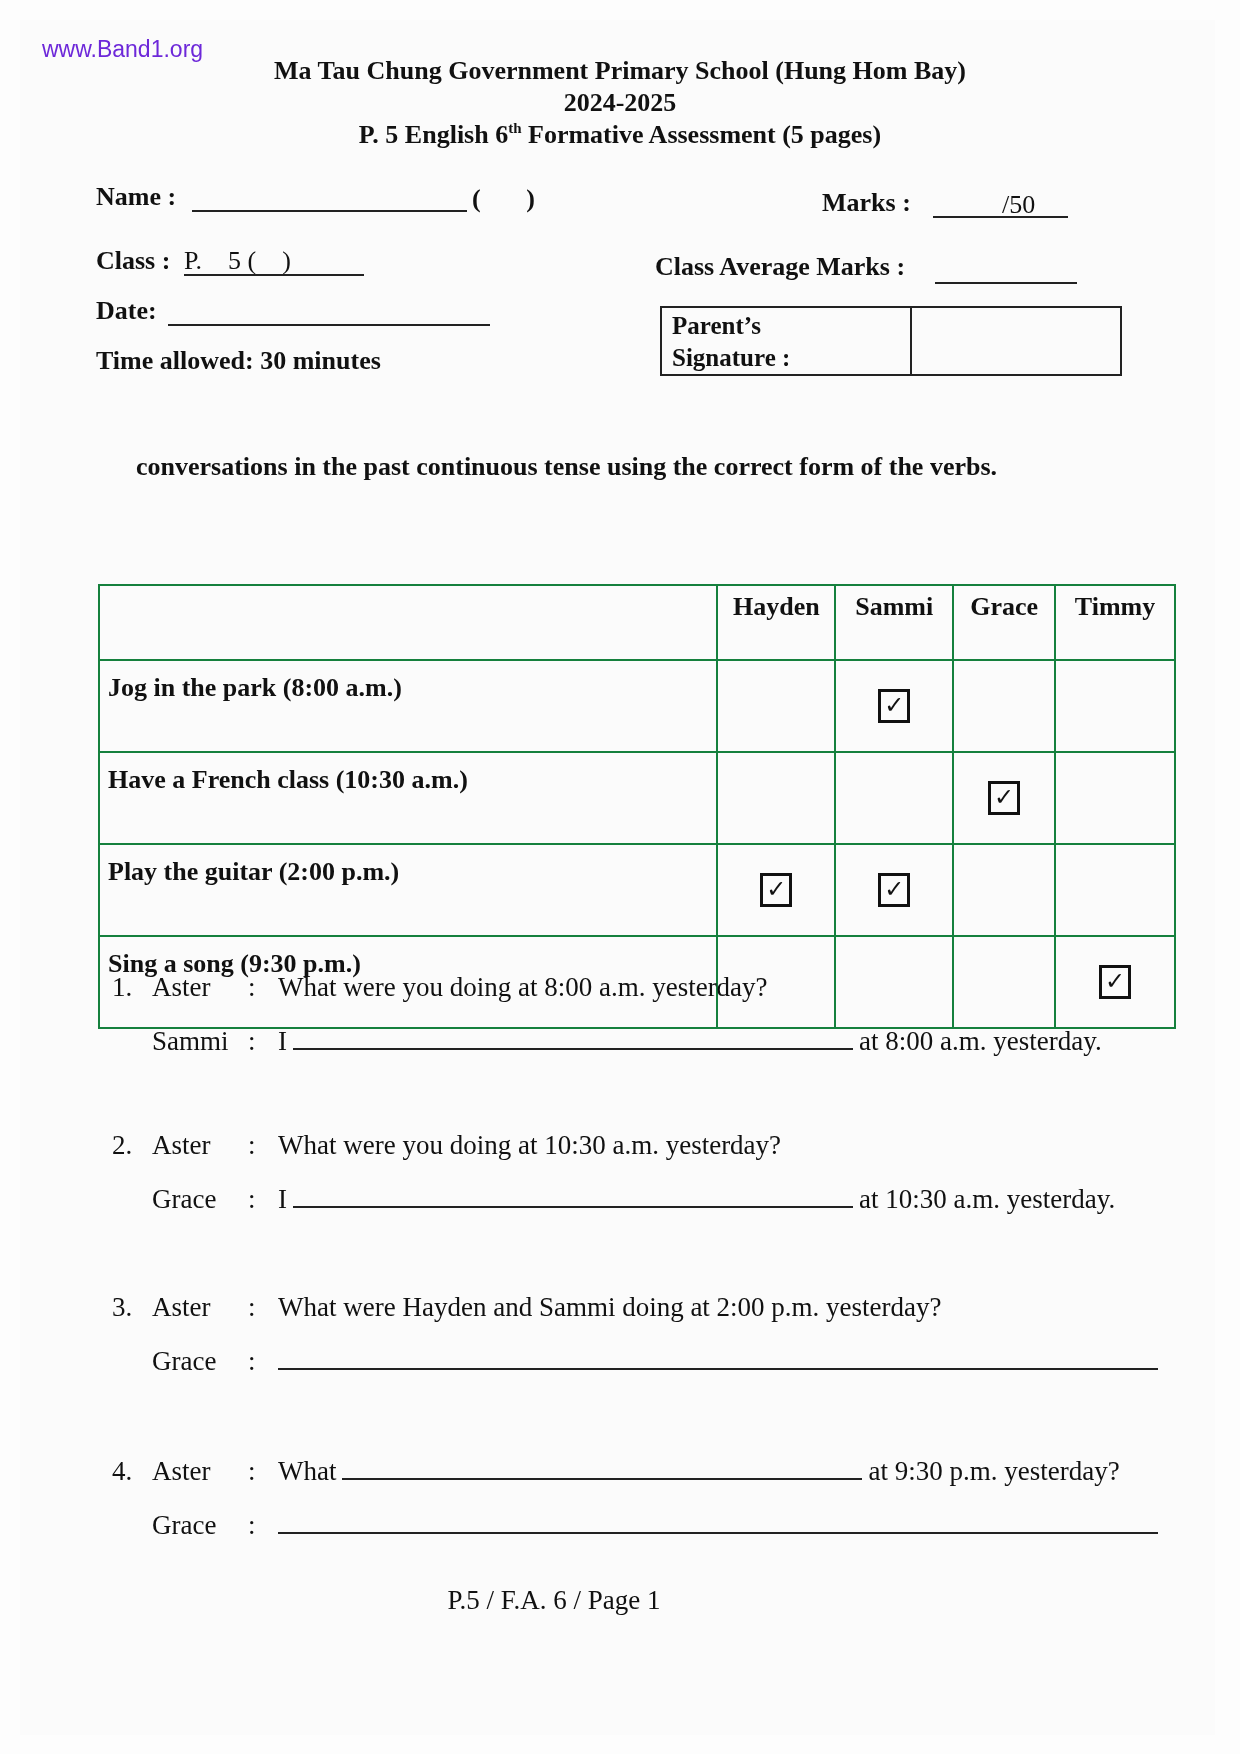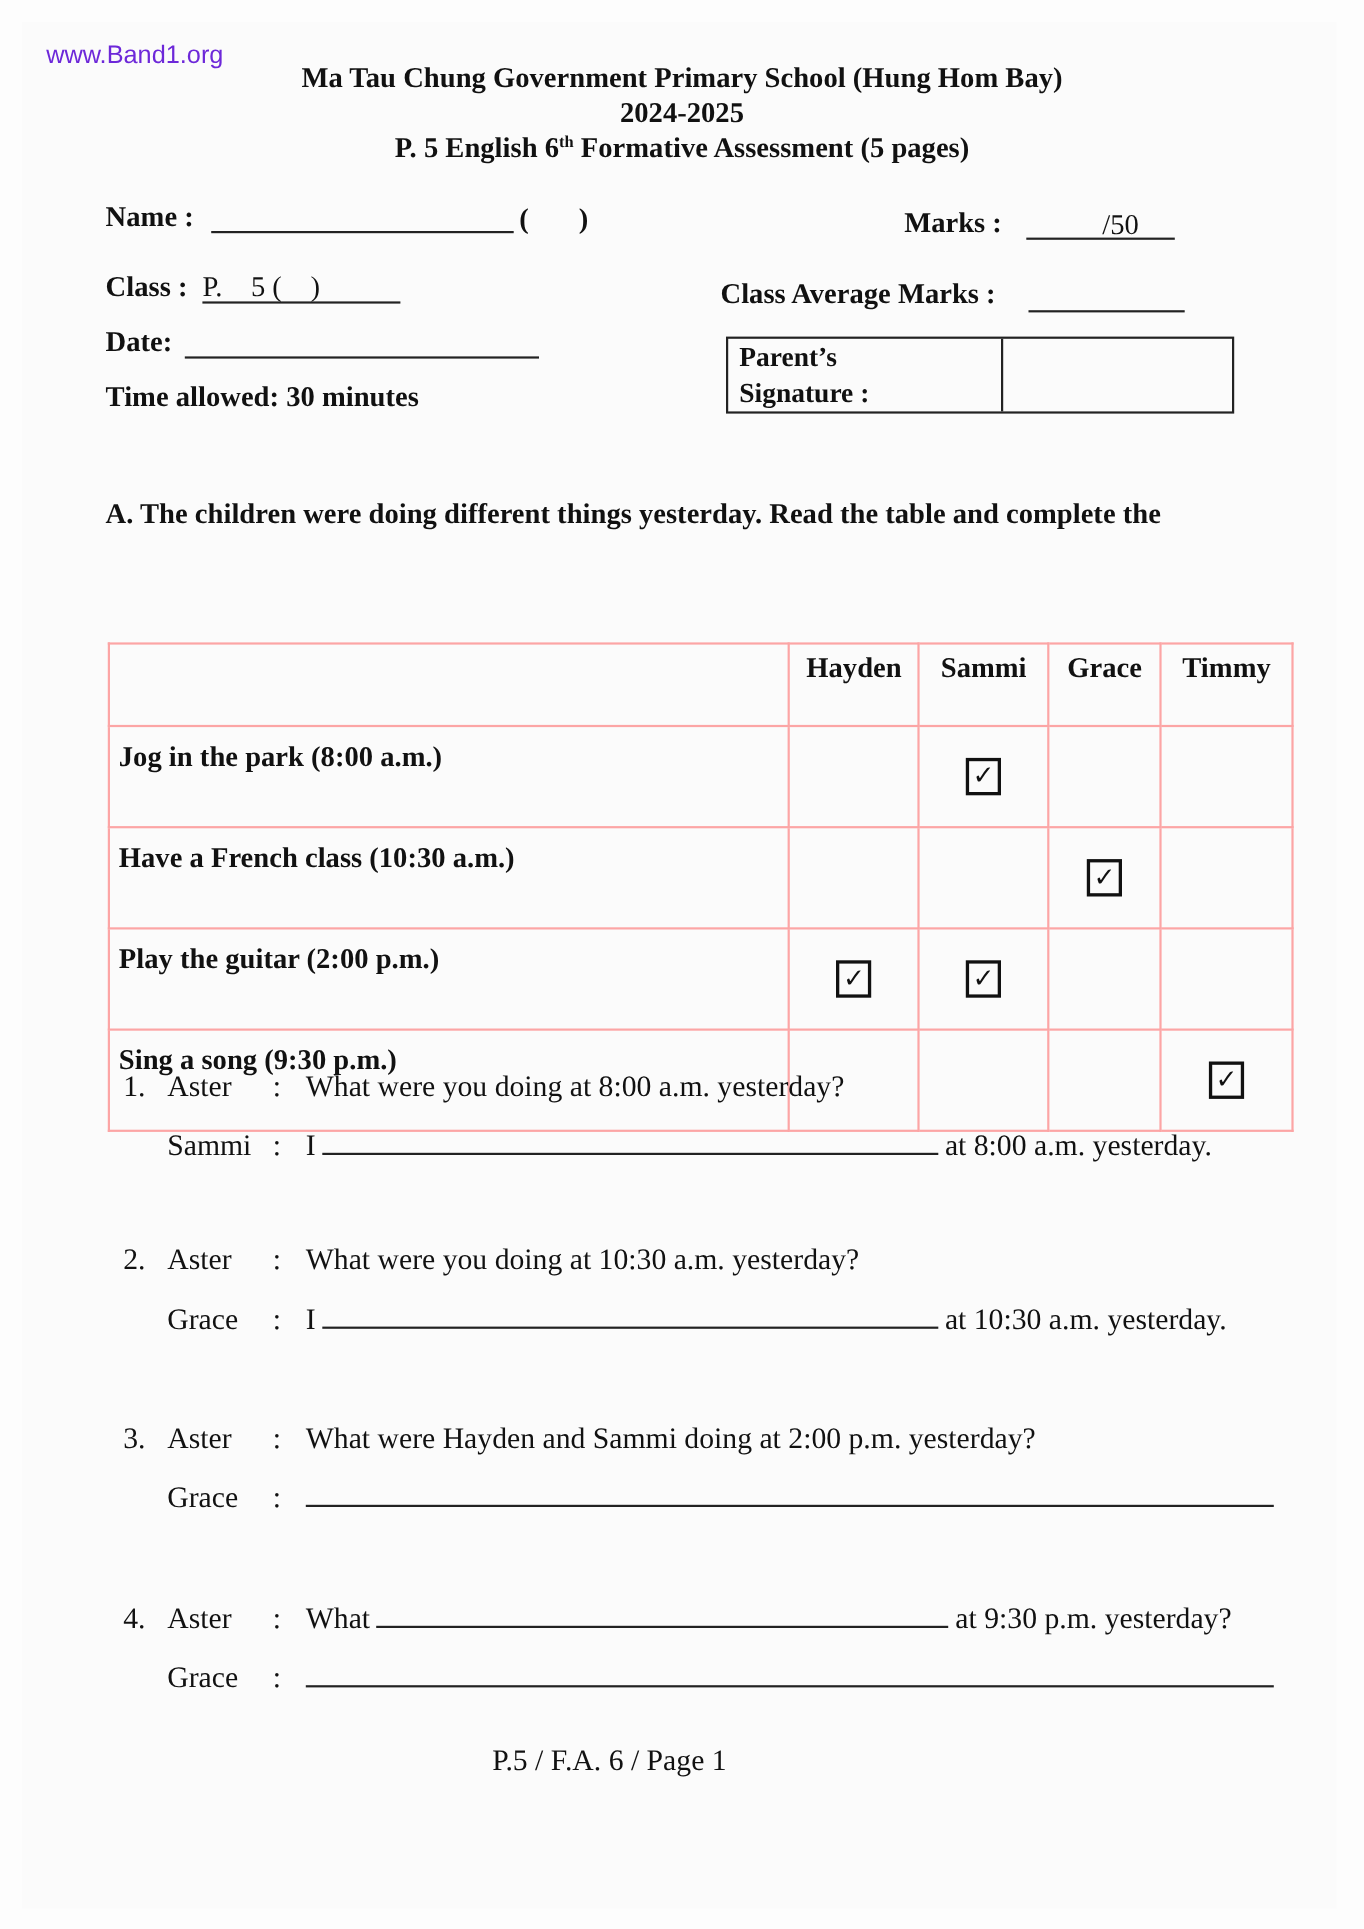--- a/index.html
+++ b/index.html
@@ -16,21 +16,21 @@
   .hdr { position: absolute; left: 0; width: 1240px; text-align: center; font-weight: bold; font-size: 26px; }
   .hdr sup { font-size: 15px; }
   .abs { position: absolute; }
   .field-label { font-size: 26px; font-weight: bold; }
   .line { position: absolute; border-bottom: 2px solid #222; height: 0; }
   .sigbox { position: absolute; left: 660px; top: 306px; width: 458px; height: 66px; border: 2px solid #222; display: flex; }
   .sigbox .l { width: 228px; border-right: 2px solid #222; padding: 2px 10px; font-weight: bold; font-size: 25px; line-height: 32px; }
   .instr { position: absolute; left: 96px; top: 450px; width: 1090px; font-weight: bold; font-size: 26px; line-height: 33px; }
   .instr .indent { padding-left: 40px; }
   table.act { position: absolute; left: 98px; top: 584px; width: 1078px; border-collapse: collapse; }
-  table.act td, table.act th { border: 2px solid #fca5a5; height: 66px; font-size: 26px; }
+  table.act td, table.act th { border: 2px solid #15803d; height: 66px; font-size: 26px; }
   table.act th { font-weight: bold; vertical-align: top; padding-top: 6px; text-align: center; }
   table.act td.act-name { font-weight: bold; text-align: left; vertical-align: top; padding: 12px 8px; }
   table.act td.chk { text-align: center; vertical-align: middle; }
   .cb { display: inline-block; width: 26px; height: 28px; border: 3px solid #111; font-size: 24px; line-height: 26px; text-align: center; font-family: "DejaVu Sans", sans-serif; font-weight: bold; }
   .q { position: absolute; left: 112px; font-size: 27px; }
   .q .num { display: inline-block; width: 40px; }
   .q .spk { display: inline-block; width: 96px; }
   .q .colon { display: inline-block; width: 30px; }
   .footer { position: absolute; left: 0; width: 1108px; top: 1585px; text-align: center; font-size: 27px; }
 </style>
@@ -67,21 +67,21 @@
 
 <div class="sigbox">
   <div class="l">
     <div>Parent’s</div>
     <div>Signature :</div>
   </div>
   <div style="flex:1"></div>
 </div>
 
 <div class="instr">
-  <div><span>A.</span> <span>The children were doing different things yesterday. Read the table and complete the</span></div>
+  <div class="indent">conversations in the past continuous tense using the correct form of the verbs.</div>
 </div>
 
 <table class="act">
   <colgroup>
       <col style="width:620px">
       <col style="width:118px">
       <col style="width:118px">
       <col style="width:102px">
       <col style="width:120px">
     </colgroup>

